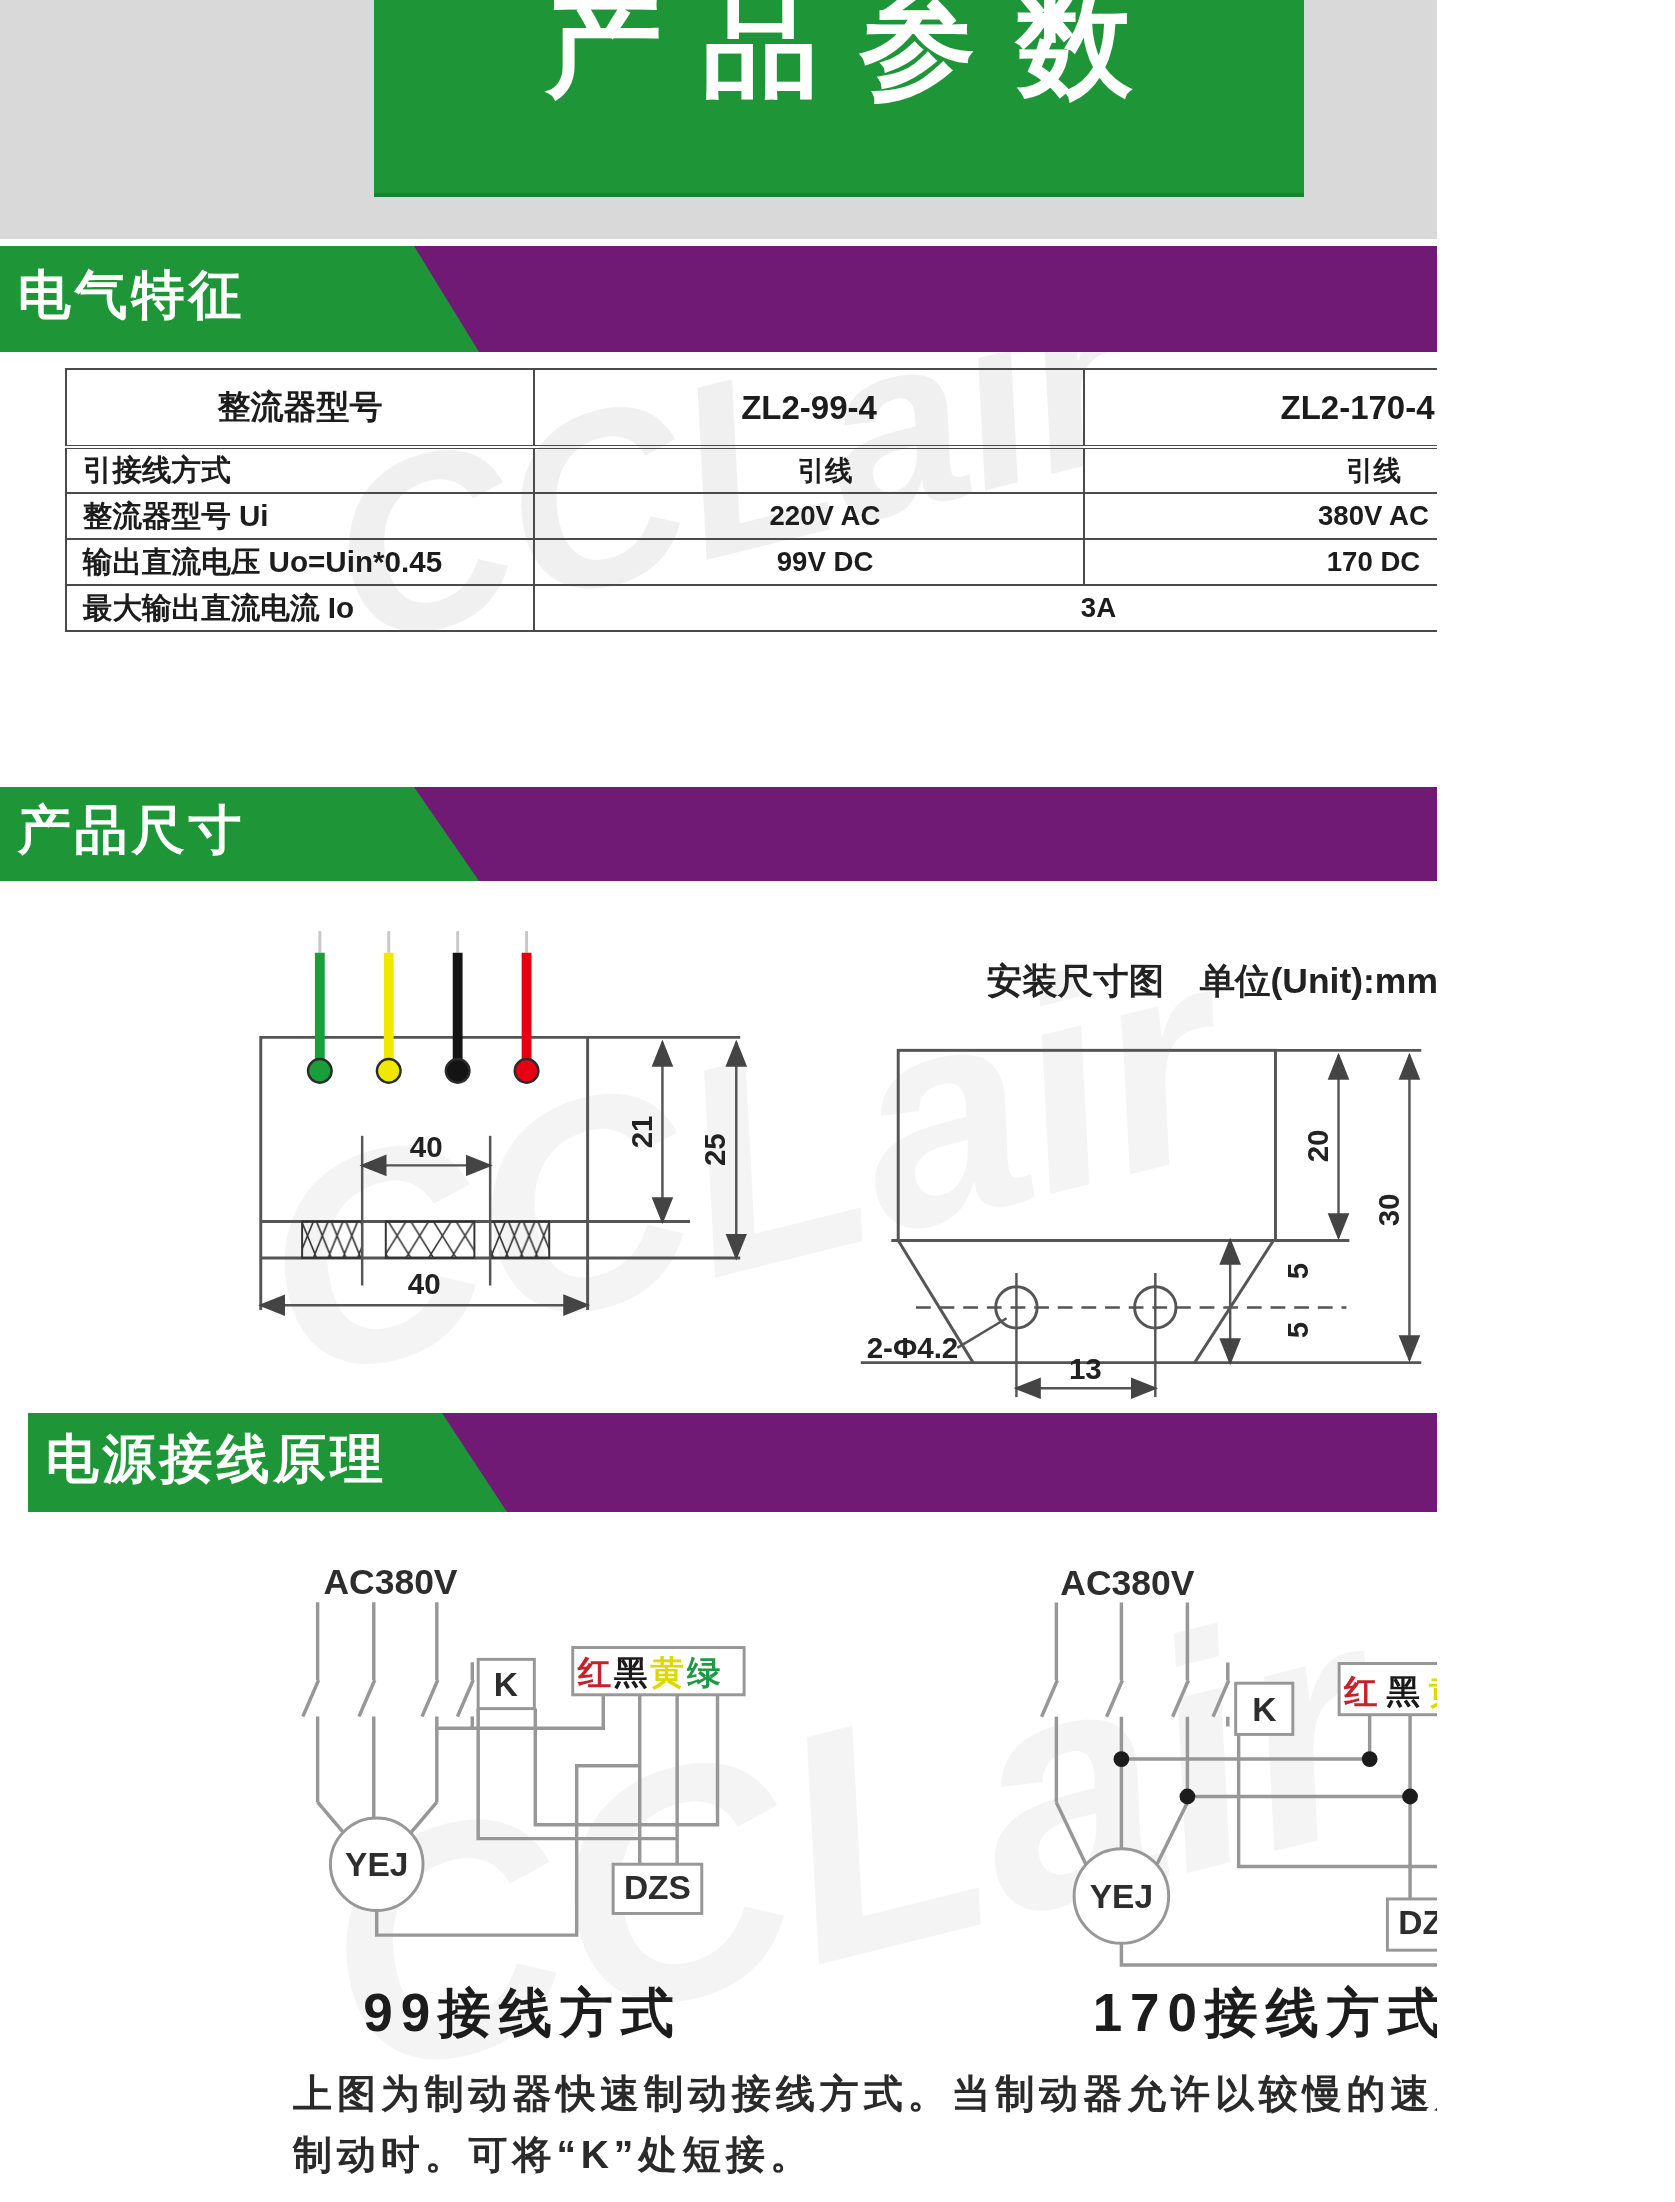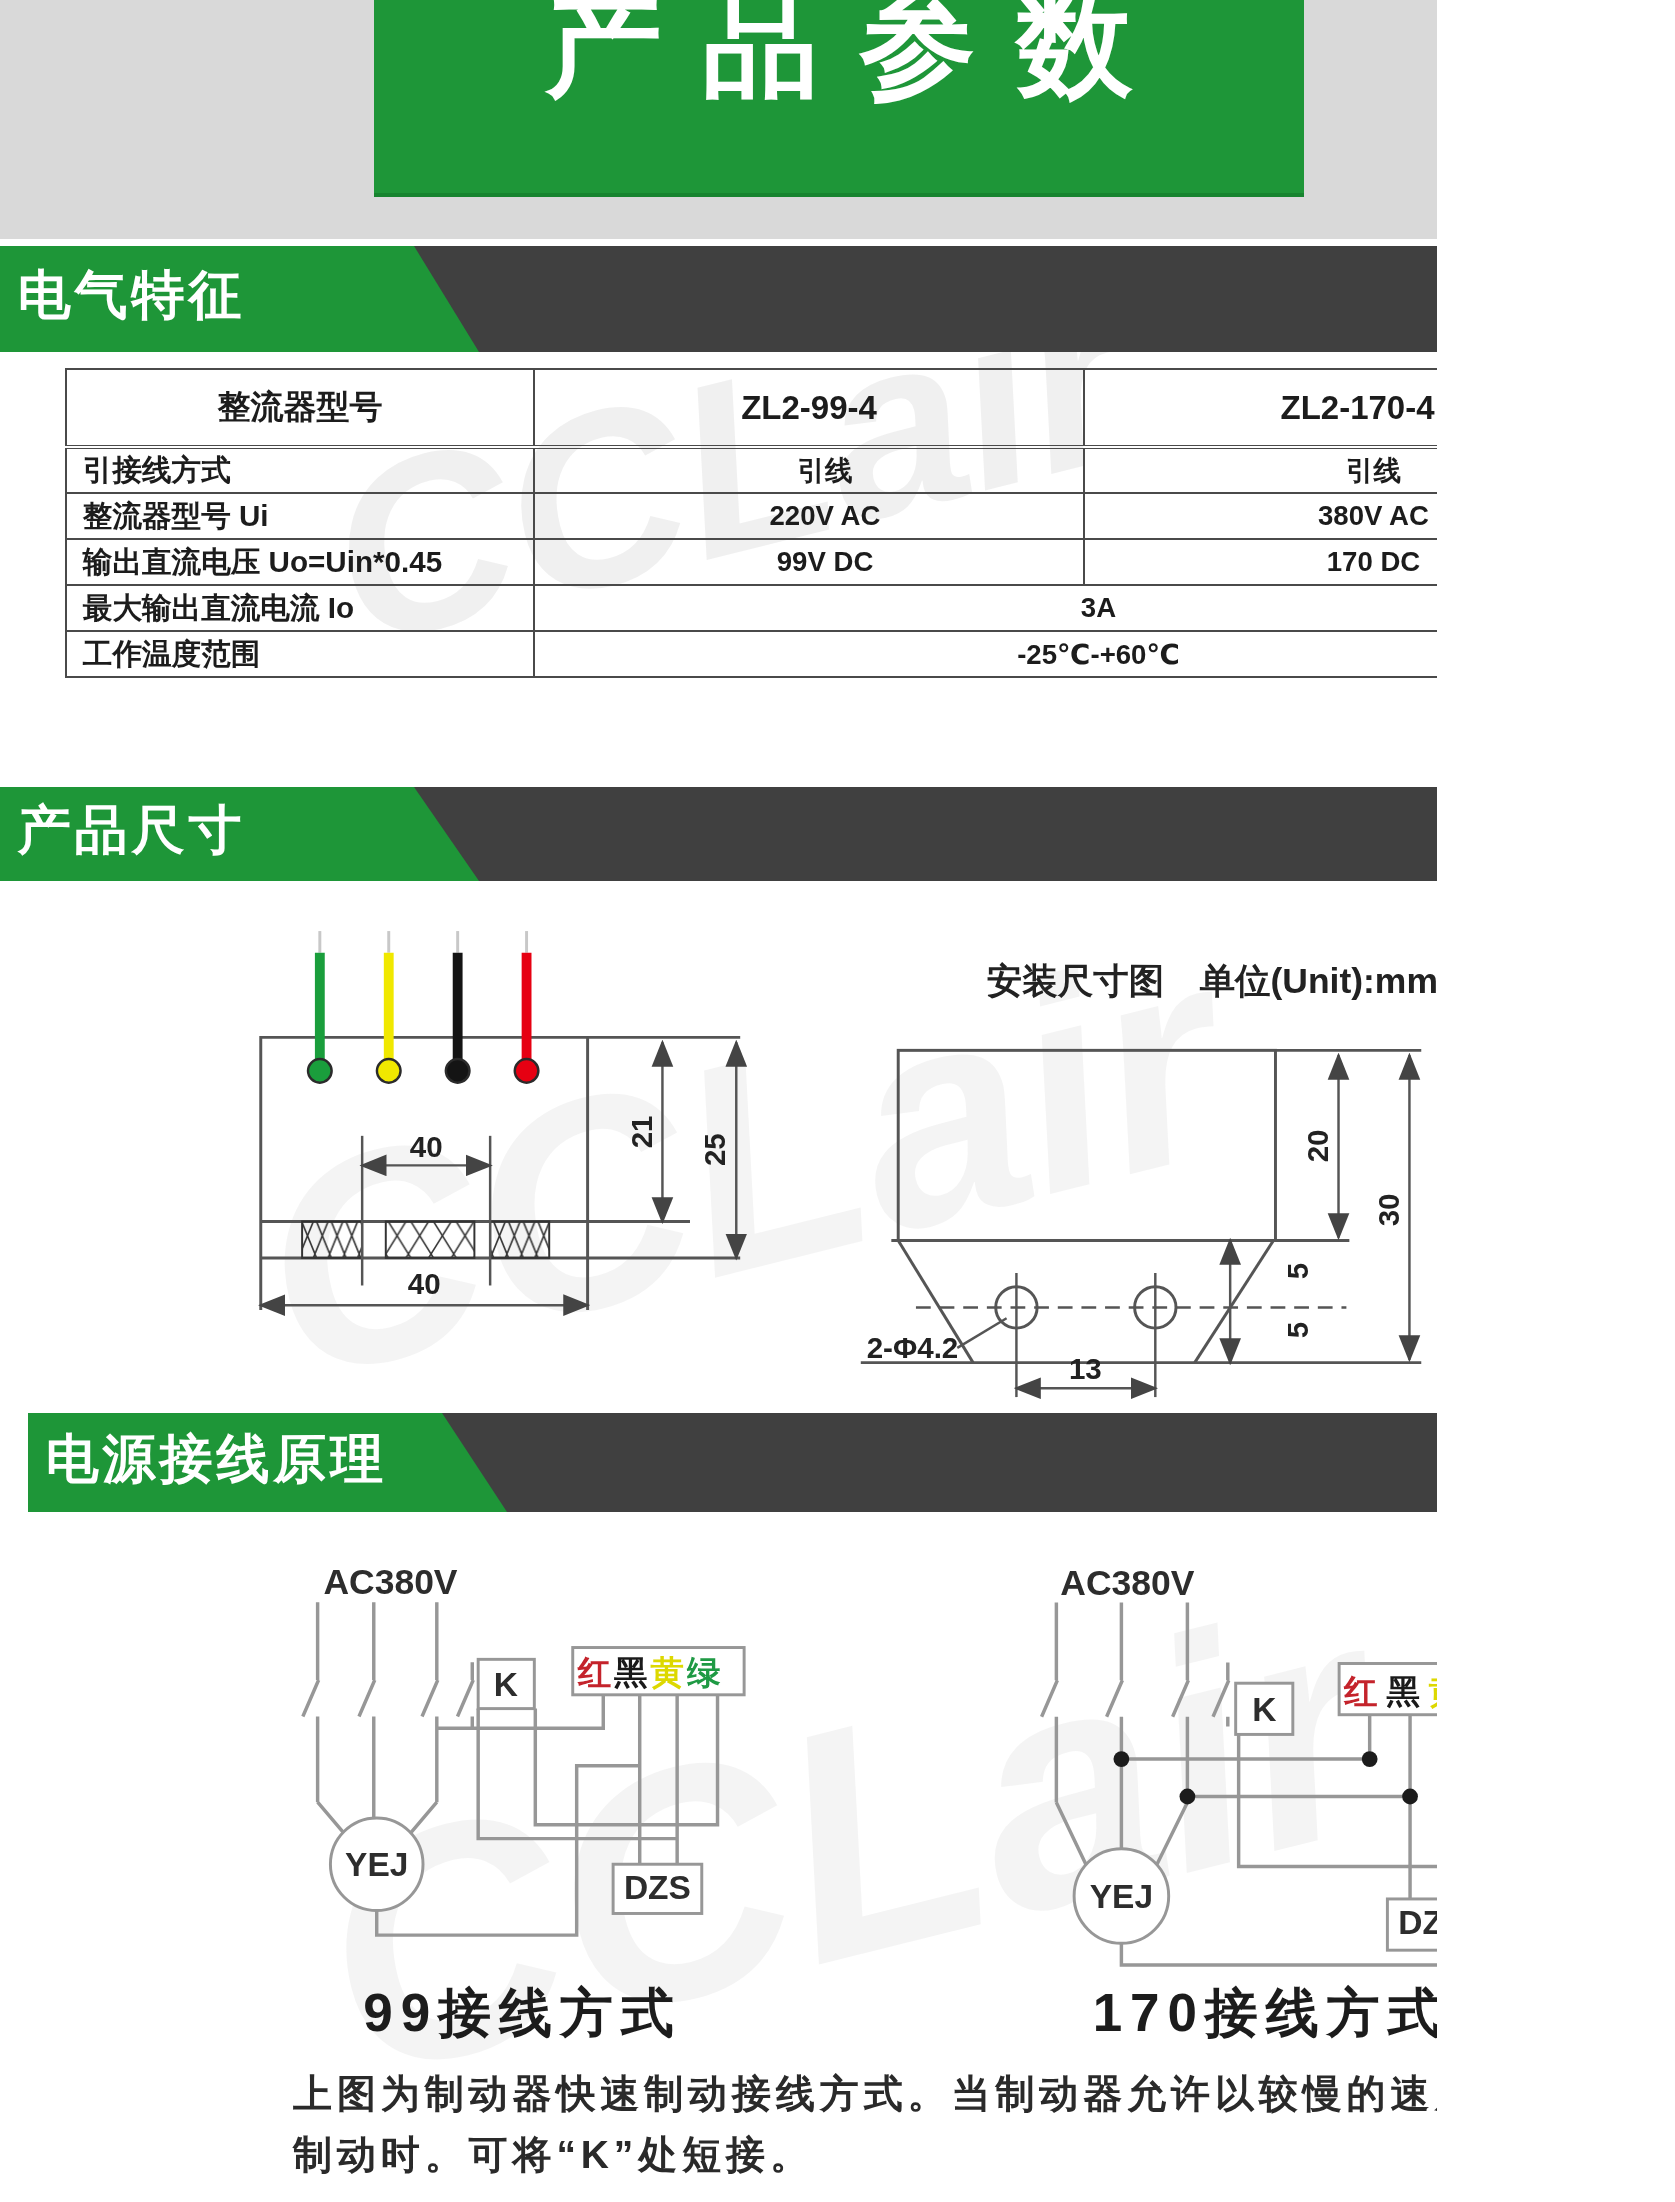--- a/index.html
+++ b/index.html
@@ -6,21 +6,21 @@
   .page{
     position:relative;width:1437px;height:2203px;overflow:hidden;background:#ffffff;
     font-family:"Liberation Sans","DejaVu Sans",sans-serif;color:#1a1a1a;
   }
   
   .top-bg{position:absolute;left:0;top:0;width:1676px;height:239px;background:#d9d9d9;}
   .banner{position:absolute;left:374px;top:-103px;width:930px;height:296px;background:#1E9638;border-bottom:4.9px solid #17842f;}
   .banner-title{position:absolute;top:89px;left:0;width:100%;text-align:center;
     font-size:116px;font-weight:bold;color:#ffffff;letter-spacing:41px;line-height:1;text-indent:41px;}
   
-  .bar{position:absolute;left:0;width:1676px;background:#404040;}
+  .bar{position:absolute;left:0;width:1676px;background:#701a75;}
   .bar-green{position:absolute;left:0;top:0;height:100%;width:512px;background:#1E9638;
     clip-path:polygon(0 0,414px 0,479px 100%,0 100%);}
   .bar-label{position:absolute;left:17.7px;top:50%;transform:translateY(-54%);
     font-size:53px;font-weight:bold;color:#ffffff;letter-spacing:3.9px;}
   #bar-electrical{top:246px;height:106px;}
   #bar-dimensions{top:787px;height:94px;}
   #bar-wiring{top:1413px;height:99px;margin-left:28px;}
   
   .spec-table{position:absolute;left:65px;top:368px;width:1564px;border-collapse:collapse;table-layout:fixed;}
   .spec-table td{border:2px solid #4a4a4a;font-weight:bold;color:#1c1c1c;vertical-align:middle;
@@ -92,24 +92,20 @@
     </tr>
     <tr class="r">
       <td class="lbl">输出直流电压 Uo=Uin*0.45</td>
       <td class="val">99V DC</td>
       <td class="val">170 DC</td>
     </tr>
     <tr class="r">
       <td class="lbl">最大输出直流电流 Io</td>
       <td class="val" colspan="2">3A</td>
     </tr>
-    <tr class="r">
-      <td class="lbl">工作温度范围</td>
-      <td class="val" colspan="2">-25℃-+60℃</td>
-    </tr>
   </tbody>
     </table>
 
   <div class="bar" id="bar-dimensions">
     <div class="bar-green"></div>
     <div class="bar-label">产品尺寸</div>
   </div>
 
   <svg class="drw" style="left:182px;top:926px;" width="571" height="463" viewBox="0 0 580 470">
     <defs>

